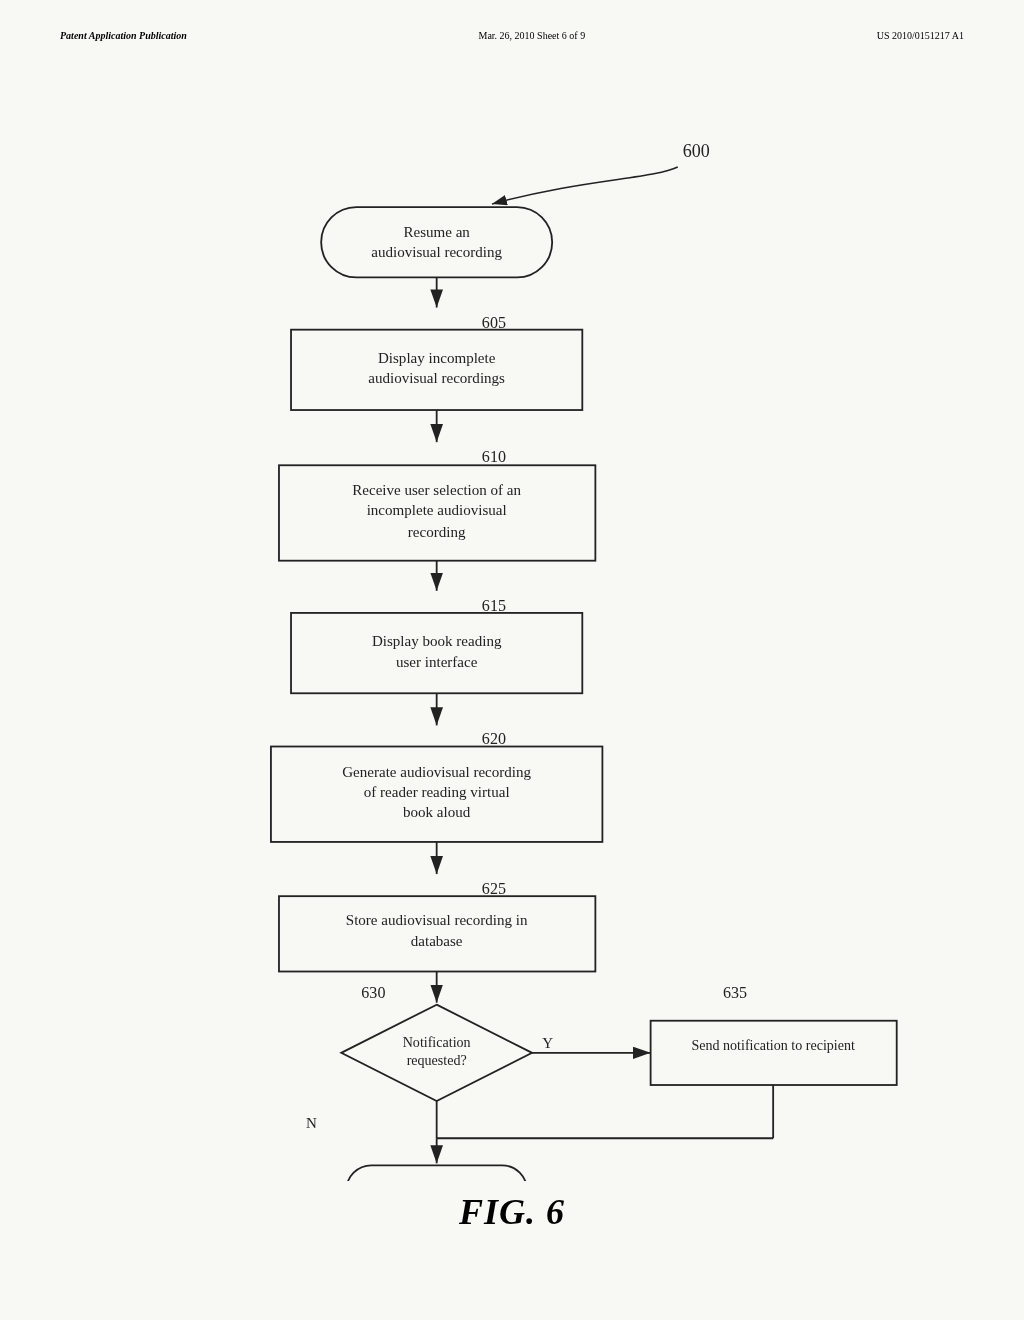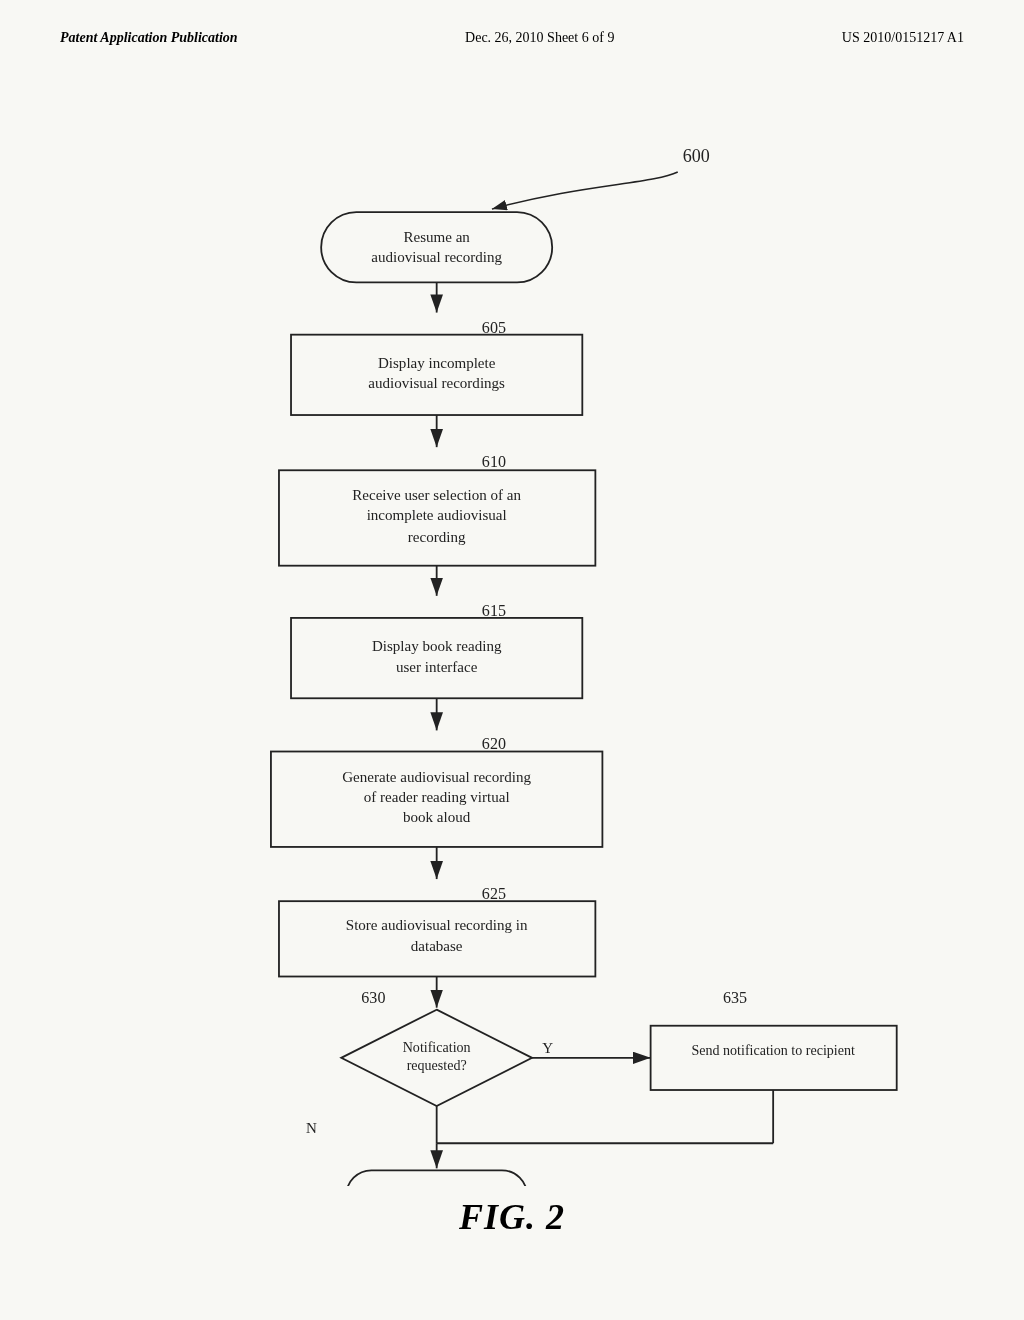--- a/index.html
+++ b/index.html
@@ -19,21 +19,21 @@
       position: relative;
       padding: 30px 60px;
     }
 
     
     .header {
       display: flex;
       justify-content: space-between;
       align-items: center;
       margin-bottom: 40px;
-      font-size: 14px;
+      font-size: 10px;
       font-style: italic;
     }
     .header-left { font-weight: bold; font-style: italic; }
     .header-center { font-style: normal; }
     .header-right { font-style: normal; }
 
     
     .flowchart {
       position: relative;
       width: 100%;
@@ -56,21 +56,21 @@
       letter-spacing: 1px;
     }
   </style>
 </head>
 <body>
 
 <div class="page">
 
   <div class="header">
     <span class="header-left">Patent Application Publication</span>
-    <span class="header-center">Dec. 26, 2010  Sheet 6 of 9</span>
+    <span class="header-center">Mar. 26, 2010  Sheet 6 of 9</span>
     <span class="header-right">US 2010/0151217 A1</span>
   </div>
 
   <div class="flowchart">
     <svg class="diagram" viewBox="0 0 900 1080" xmlns="http://www.w3.org/2000/svg">
 
       <defs>
         <marker id="arrowhead" markerWidth="10" markerHeight="7" refX="10" refY="3.5" orient="auto">
           <polygon points="0 0, 10 3.5, 0 7" fill="#222"></polygon>
         </marker>
@@ -151,14 +151,14 @@
       <line x1="375" y1="1008" x2="375" y2="1045" stroke="#222" stroke-width="1.8"></line>
 
       <line x1="375" y1="1045" x2="375" y2="1070" stroke="#222" stroke-width="1.8" marker-end="url(#arrowhead)"></line>
 
       <rect x="285" y="1072" width="180" height="50" rx="25" ry="25" fill="none" stroke="#222" stroke-width="1.8"></rect>
       <text x="375" y="1103" font-size="16" font-family="Times New Roman" text-anchor="middle" fill="#222">Done</text>
 
     </svg>
   </div>
 
-  <div class="fig-label">FIG. 2</div>
+  <div class="fig-label">FIG. 6</div>
 </div>
 
 </body></html>

